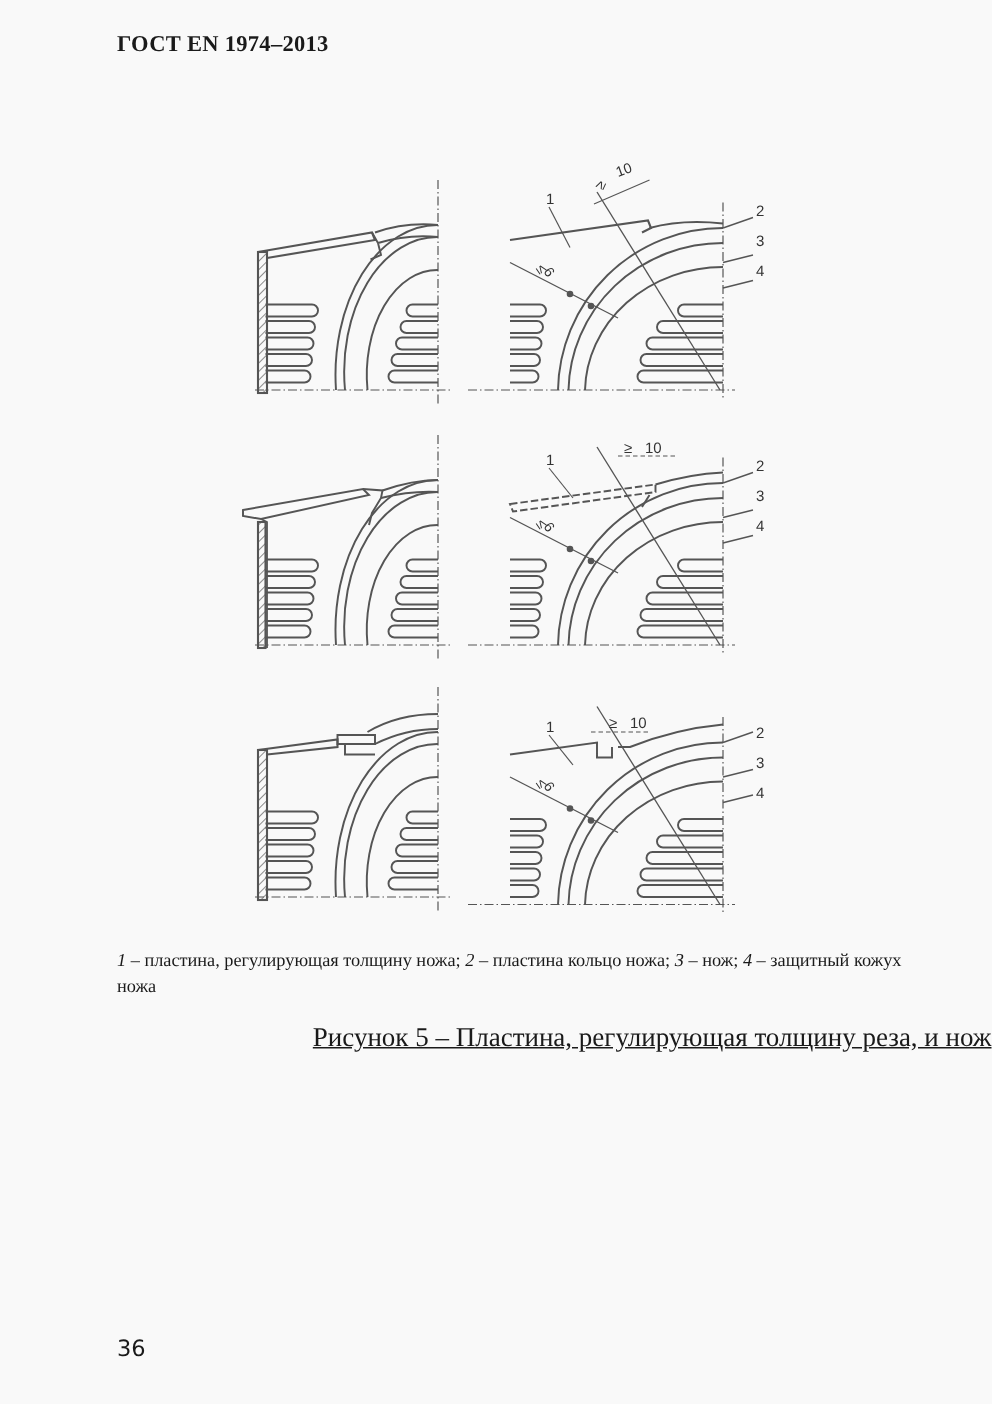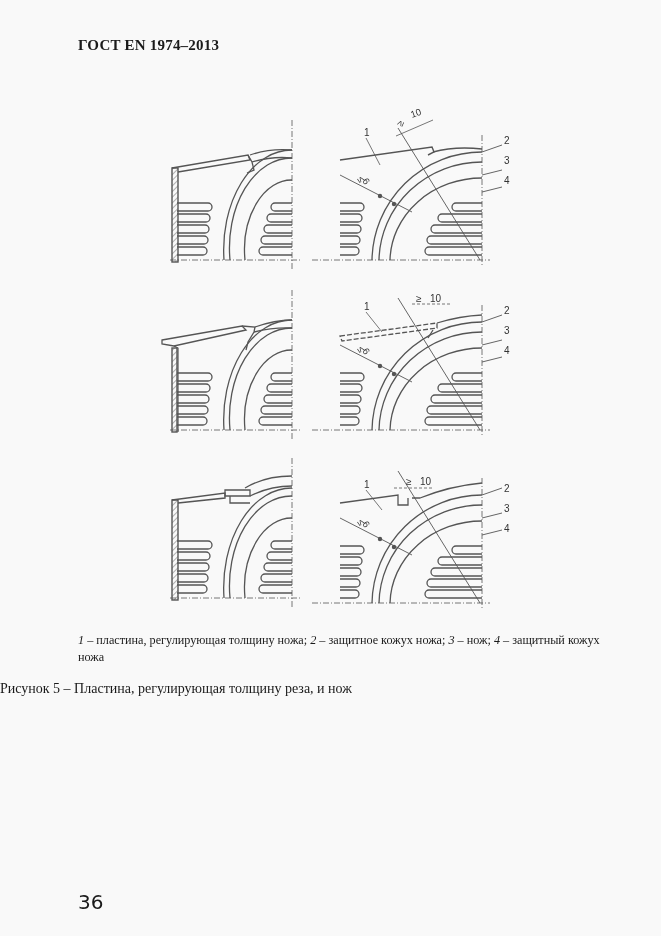--- a/index.html
+++ b/index.html
@@ -5,40 +5,40 @@
     html, body { margin: 0; padding: 0; }
     body {
       width: 661px; height: 936px;
       background: #f9f9f9;
       position: relative;
       overflow: hidden;
       font-family: "Liberation Serif", "DejaVu Serif", serif;
       color: #1a1a1a;
     }
     .header {
-      position: absolute; left: 78px; top: 37px;
+      position: absolute; left: 78px; top: 22px;
       font-size: 15px; font-weight: bold; letter-spacing: 0.2px;
     }
     .figure {
       position: absolute; left: 150px; top: 100px;
       width: 400px; height: 520px;
     }
     .figure svg { width: 400px; height: 520px; display: block; }
     .legend {
       position: absolute; left: 78px; top: 632px; width: 545px;
       font-size: 12.2px; line-height: 17px;
     }
     .legend i { font-style: italic; }
     .caption {
       position: absolute; left: 0; width: 661px; top: 681px;
-      text-align: left; font-size: 14px;
+      text-align: right; font-size: 18px; text-decoration: underline;
     }
     .page-num {
       position: absolute; left: 78px; top: 890px;
-      font-size: 20px;
+      font-size: 15px;
       font-family: "DejaVu Sans", sans-serif;
     }
   </style>
 </head>
 <body>
 
 <div class="header">ГОСТ EN 1974–2013</div>
 
 <div class="figure">
   <svg viewBox="0 0 400 520" xmlns="http://www.w3.org/2000/svg" fill="none" stroke="#555" stroke-width="1.4">
@@ -159,18 +159,18 @@
       <line x1="244" y1="40" x2="282" y2="40" stroke-width="0.8" stroke-dasharray="3,2"></line>
       <text x="256" y="37" font-size="10" fill="#333" stroke="none" font-family="Liberation Sans, sans-serif">≥</text>
       <text x="270" y="37" font-size="10" fill="#333" stroke="none" font-family="Liberation Sans, sans-serif">10</text>
       <text x="207" y="74" font-size="9.5" fill="#333" stroke="none" font-family="Liberation Sans, sans-serif" transform="rotate(55 207 74)">≤</text>
       <text x="212" y="76" font-size="9.5" fill="#333" stroke="none" font-family="Liberation Sans, sans-serif" transform="rotate(55 212 76)">6</text>
     </g>
   </svg>
 </div>
 
 <div class="legend">
-  <i>1</i><span> – пластина, регулирующая толщину ножа; </span><i>2</i><span> – защитное кожух ножа; </span><i>3</i><span> – нож; </span><i>4</i><span> – защитный кожух ножа</span>
+  <i>1</i><span> – пластина, регулирующая толщину ножа; </span><i>2</i><span> – пластина кольцо ножа; </span><i>3</i><span> – нож; </span><i>4</i><span> – защитный кожух ножа</span>
 </div>
 
 <div class="caption">Рисунок 5 – Пластина, регулирующая толщину реза, и нож</div>
 
 <div class="page-num">36</div>
 
 </body></html>

